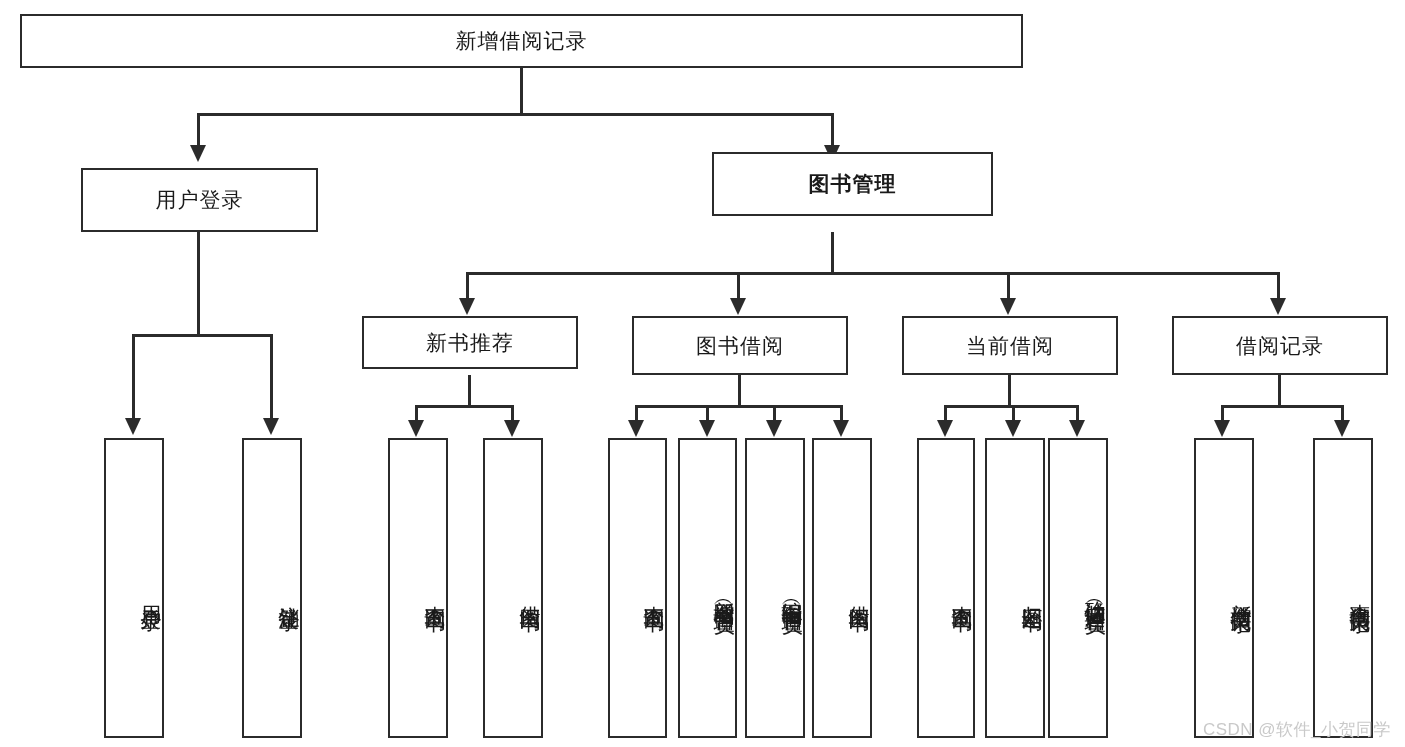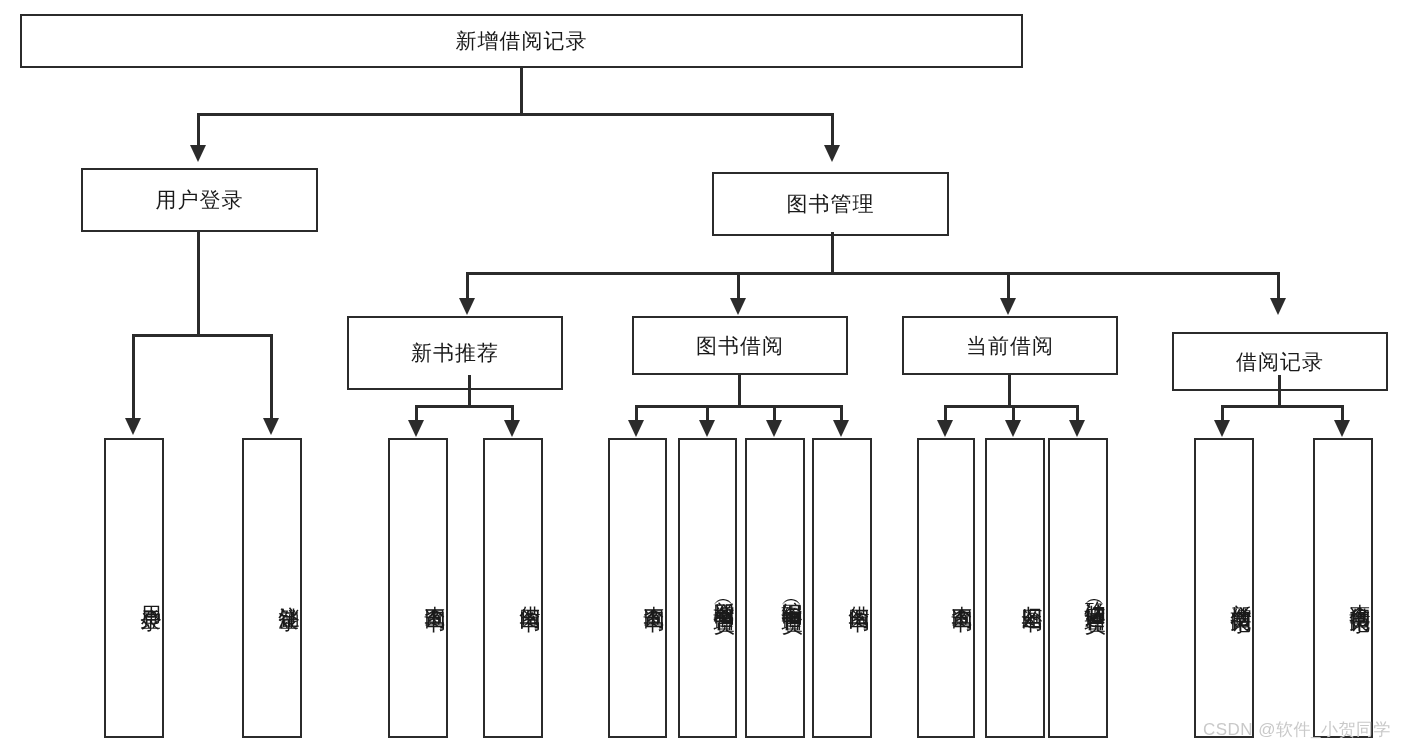--- a/index.html
+++ b/index.html
@@ -87,21 +87,21 @@
 
   <div class="conn v" style="left:197px; top:113px; height:33px;"></div>
   <div class="arrow" style="left:190px; top:145px;"></div>
 
   <div class="conn v" style="left:831px; top:113px; height:33px;"></div>
   <div class="arrow" style="left:824px; top:145px;"></div>
 
   <div class="node horiz" style="left:81px; top:168px; width:237px; height:64px;">
     <span>用户登录</span>
   </div>
-  <div class="node horiz" style="left:712px; top:172px; width:237px; height:64px;">
+  <div class="node horiz" style="left:712px; top:152px; width:281px; height:64px;font-weight:bold;">
     <span>图书管理</span>
   </div>
 
   <div class="conn v" style="left:197px; top:232px; height:104px;"></div>
   <div class="conn h" style="left:132px; top:334px; width:141px;"></div>
   <div class="conn v" style="left:132px; top:334px; height:85px;"></div>
   <div class="arrow" style="left:125px; top:418px;"></div>
   <div class="conn v" style="left:270px; top:334px; height:85px;"></div>
   <div class="arrow" style="left:263px; top:418px;"></div>
 
@@ -117,30 +117,30 @@
 
   <div class="conn v" style="left:466px; top:272px; height:27px;"></div>
   <div class="arrow" style="left:459px; top:298px;"></div>
   <div class="conn v" style="left:737px; top:272px; height:27px;"></div>
   <div class="arrow" style="left:730px; top:298px;"></div>
   <div class="conn v" style="left:1007px; top:272px; height:27px;"></div>
   <div class="arrow" style="left:1000px; top:298px;"></div>
   <div class="conn v" style="left:1277px; top:272px; height:27px;"></div>
   <div class="arrow" style="left:1270px; top:298px;"></div>
 
-  <div class="node horiz" style="left:347px; top:316px; width:216px; height:74px;">
+  <div class="node horiz" style="left:362px; top:316px; width:216px; height:53px;">
     <span>新书推荐</span>
   </div>
   <div class="node horiz" style="left:902px; top:316px; width:216px; height:59px;">
     <span>当前借阅</span>
   </div>
   <div class="node horiz" style="left:632px; top:316px; width:216px; height:59px;">
     <span>图书借阅</span>
   </div>
-  <div class="node horiz" style="left:1172px; top:316px; width:216px; height:59px;margin-top:16px;">
+  <div class="node horiz" style="left:1172px; top:316px; width:216px; height:59px;">
     <span>借阅记录</span>
   </div>
 
   <div class="conn v" style="left:468px; top:375px; height:32px;"></div>
   <div class="conn h" style="left:415px; top:405px; width:98px;"></div>
   <div class="conn v" style="left:415px; top:405px; height:16px;"></div>
   <div class="arrow" style="left:408px; top:420px;"></div>
   <div class="conn v" style="left:511px; top:405px; height:16px;"></div>
   <div class="arrow" style="left:504px; top:420px;"></div>
 

